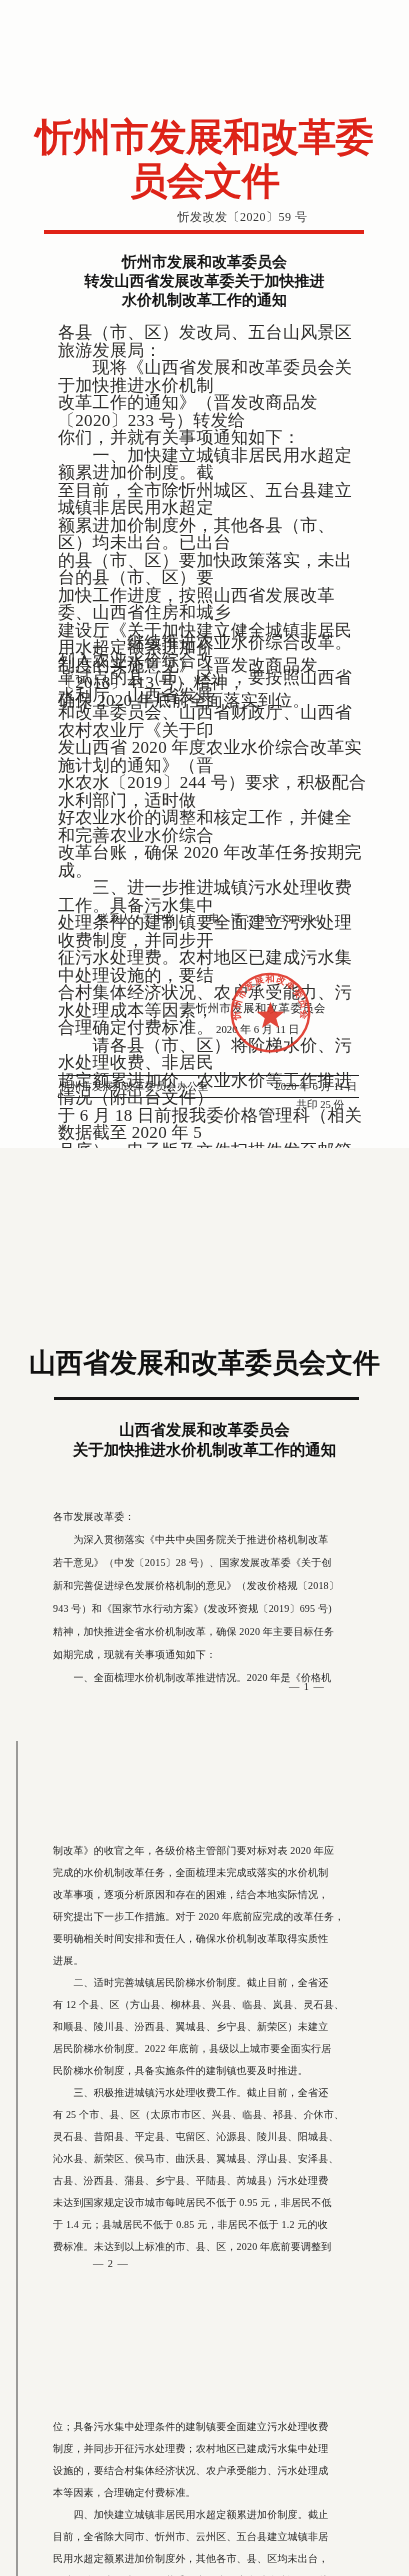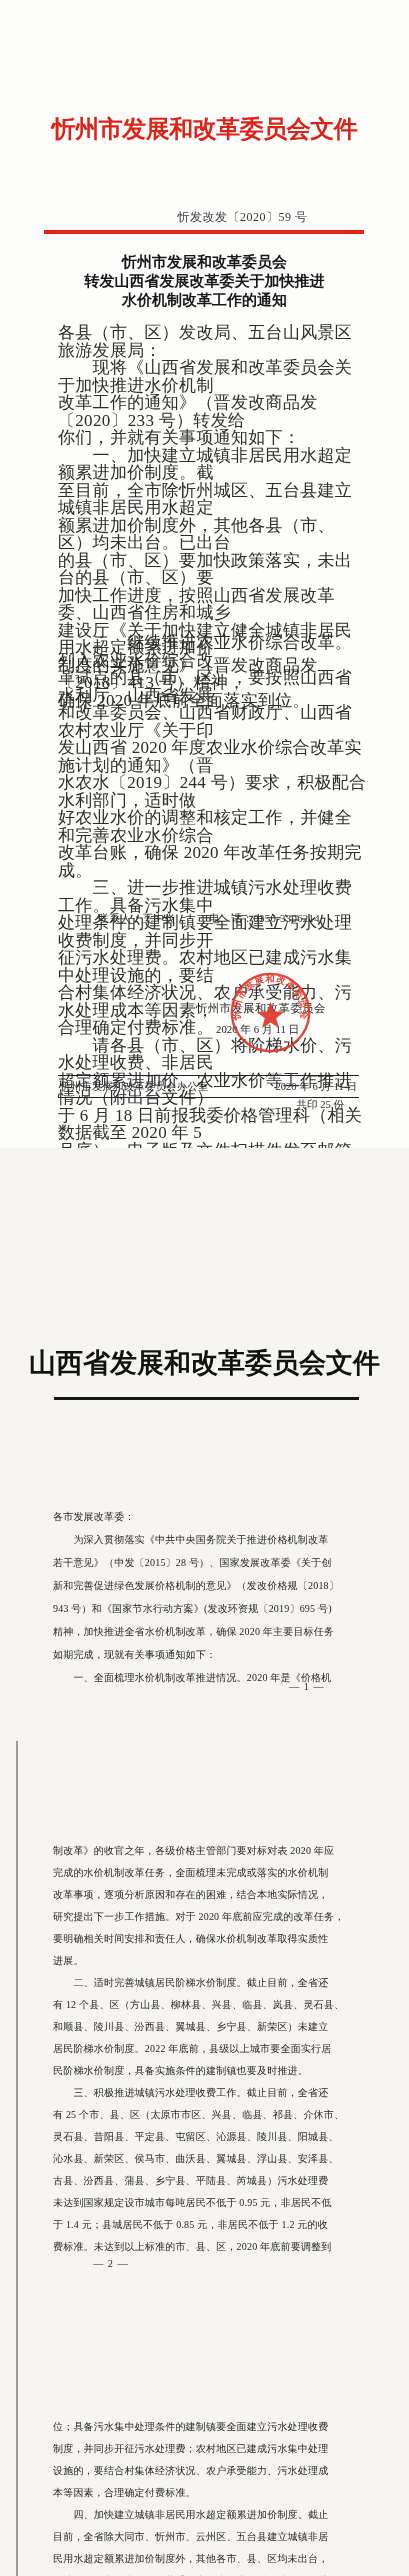--- a/index.html
+++ b/index.html
@@ -6,21 +6,21 @@
   #canvas{
     position:relative;width:409px;height:3480px;margin:0 auto;
     background:#fdfdfc;overflow:hidden;
     font-family:"Liberation Serif","DejaVu Serif",serif;color:#222;
   }
   .abs{position:absolute;}
   .center{text-align:center;}
   .pre{white-space:pre-line;}
 
   
-  .d1-head{top:116px;left:20.6px;width:368px;font-size:24px;font-weight:900;
+  .d1-head{top:116px;left:20.6px;width:368px;font-size:38px;font-weight:900;
     color:#dd2318;letter-spacing:-0.5px;line-height:1.15;}
   .d1-num{top:209px;left:0;width:409px;font-size:12px;color:#3a3a3a;letter-spacing:0.5px;margin-left:38px;}
   .d1-rule{top:230px;left:44px;width:320px;height:3.6px;background:#e02317;}
   .d1-title{top:253px;left:31px;width:347px;font-size:15px;font-weight:bold;
     line-height:19px;color:#171717;}
   .d1-body{left:58px;width:309px;font-size:17px;line-height:17.5px;color:#2e2d2b;letter-spacing:0.3px;}
   .d1-b1{top:324px;}
   .d1-b2{top:634px;}
   .d1-contact{top:912px;left:98px;font-size:10.8px;color:#2e2d2b;letter-spacing:0.3px;}
   .d1-sign{top:1001px;left:196px;font-size:11.3px;color:#242424;letter-spacing:0.5px;}
@@ -104,20 +104,22 @@
     <span>忻州市发展和改革委员会办公室</span>
     <span>2020 年 6 月 11 日</span>
   </div>
   <div class="abs d1-print">共印 25 份</div>
 
   <div class="abs d2-bg"></div>
   <div class="abs d2-edge"></div>
 
   <div class="abs center d2-head">山西省发展和改革委员会文件</div>
   <div class="abs d2-rule"></div>
+  <div class="abs center pre d2-title">山西省发展和改革委员会
+关于加快推进水价机制改革工作的通知</div>
 
   <div class="abs pre d2-body d2-b1">各市发展改革委：
 　　为深入贯彻落实《中共中央国务院关于推进价格机制改革
 若干意见》（中发〔2015〕28 号）、国家发展改革委《关于创
 新和完善促进绿色发展价格机制的意见》（发改价格规〔2018〕
 943 号）和《国家节水行动方案》(发改环资规〔2019〕695 号)
 精神，加快推进全省水价机制改革，确保 2020 年主要目标任务
 如期完成，现就有关事项通知如下：
 　　一、全面梳理水价机制改革推进情况。2020 年是《价格机</div>
   <div class="abs pagenum d2-pn1">— 1 —</div>

